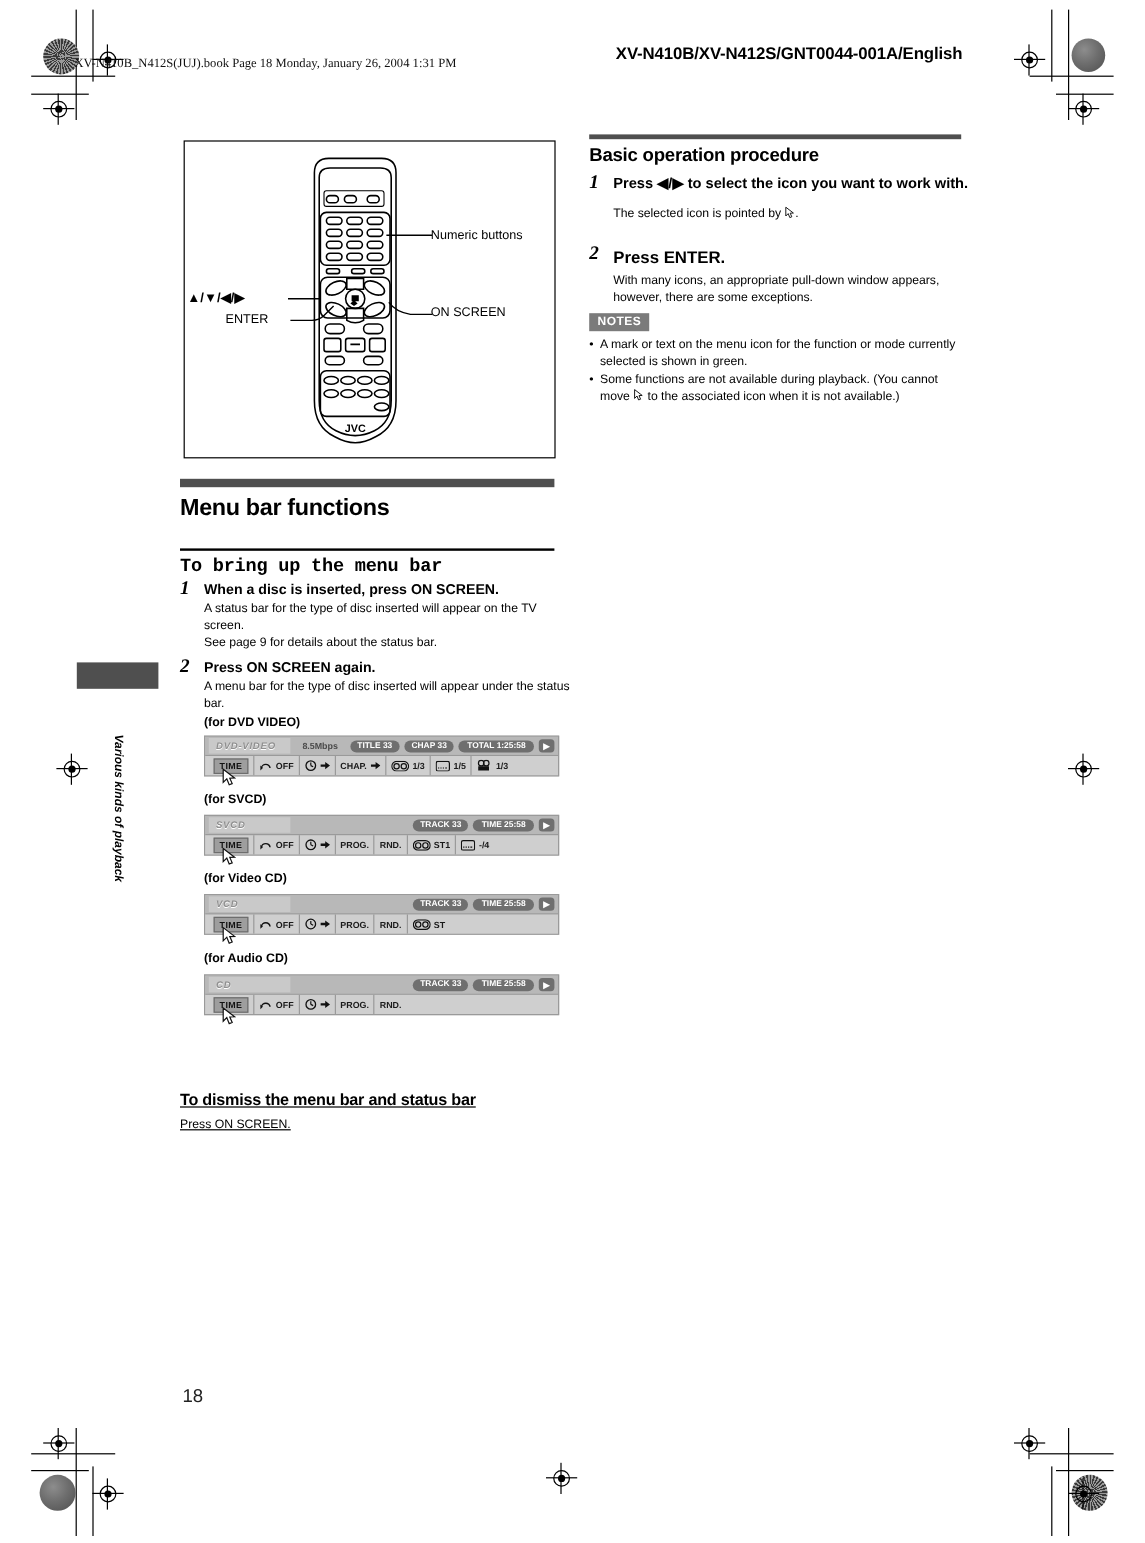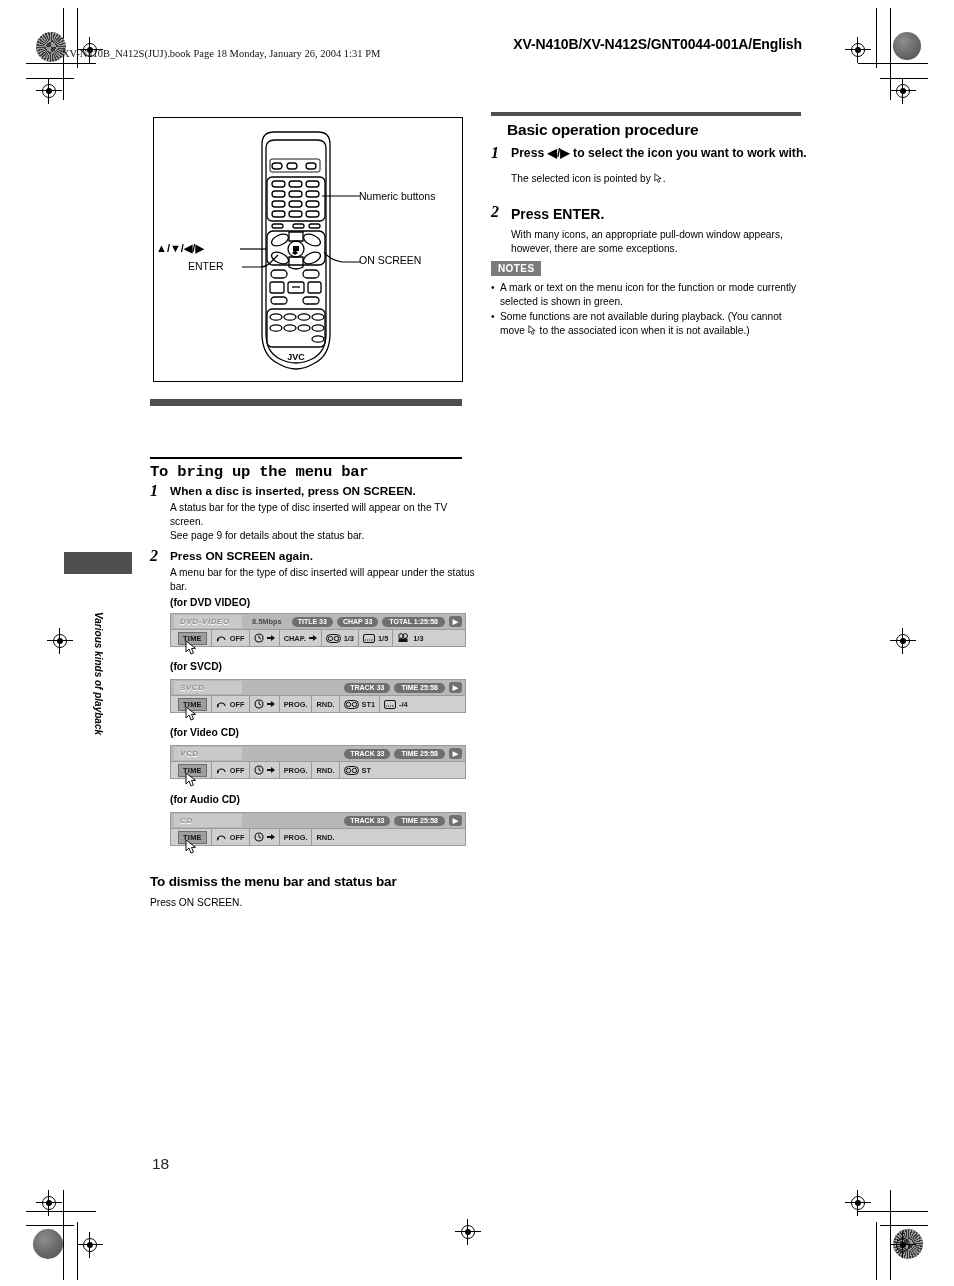--- a/index.html
+++ b/index.html
@@ -78,21 +78,21 @@
   .cell{border-right:1px solid #9a9a9a;height:100%;display:flex;align-items:center;
         padding:0 4px;gap:3px;white-space:nowrap;}
   .cell.none{border-right:none;}
   .timebtn{background:#9e9e9e;border:1px solid #6d6d6d;padding:1px 4px;font-size:7.4px;
            color:#111;letter-spacing:0.3px;}
   .icn{display:inline-block;vertical-align:middle;}
   .cursor{position:absolute;left:14px;top:26px;width:13px;height:15px;}
 
   
   .rcol{position:absolute;left:491px;top:0;width:310px;}
-  .rhead{font-size:15.5px;font-weight:bold;margin:5px 0 0 16px;letter-spacing:-0.2px;}
+  .rhead{font-size:15.5px;font-weight:bold;margin:5px 0 0 0;letter-spacing:-0.2px;}
   .notes-badge{display:inline-block;background:#7b7b7b;color:#fff;font-size:10px;
                font-weight:bold;padding:2px 7px;letter-spacing:0.4px;}
   .note-item{font-size:10.2px;line-height:1.37;padding-left:9px;position:relative;
              margin-top:1px;}
   .note-item::before{content:"\2022";position:absolute;left:0;top:0;}
 
   
   .tabblock{position:absolute;left:64px;top:552px;width:68px;height:22px;background:#4f4f4f;}
   .tabtext{position:absolute;left:104px;top:612px;width:22px;
            font-size:10px;font-weight:bold;font-style:italic;white-space:nowrap;
@@ -252,20 +252,21 @@
     <div class="calloutlabel" style="left:205px;top:72px;">Numeric buttons</div>
     <div class="calloutlabel" style="left:2px;top:124px;font-weight:bold;font-size:11px;">▲/▼/◀/▶</div>
     <div class="calloutlabel" style="left:34px;top:142px;">ENTER</div>
     <div class="calloutlabel" style="left:205px;top:136px;">ON SCREEN</div>
   </div>
 
   <div class="lcol">
 
     <div style="position:absolute;top:399px;left:0;width:312px;">
       <div class="rule-thick"></div>
+      <h1 class="sect">Menu bar functions</h1>
     </div>
 
     <div style="position:absolute;top:457px;left:0;width:312px;">
       <div class="rule-thin"></div>
       <h2 class="sub">To bring up the menu bar</h2>
     </div>
 
     <div class="step" style="position:absolute;top:484px;left:0;width:312px;">
       <div class="stepnum">1</div>
       <div class="stephead">When a disc is inserted, press ON SCREEN.</div>
@@ -487,21 +488,21 @@
         </div>
         <div class="cell none">
           <span>RND.</span>
         </div>
       </div>
       <svg class="cursor" viewBox="0 0 13 15">
         <path d="M1 1 l0 11 l3 -3 l2 5 l2.5 -1 l-2 -4.5 l4 -0.2 z" fill="#fff" stroke="#111" stroke-width="1"></path>
       </svg>
     </div>
 
-    <div style="position:absolute;top:874px;left:0;width:312px;">
+    <div style="position:absolute;top:909px;left:0;width:312px;text-decoration:underline;">
       <h2 class="sub2">To dismiss the menu bar and status bar</h2>
       <div class="stepbody" style="margin-top:7px;">Press ON SCREEN.</div>
     </div>
   </div>
 
   <div class="rcol">
     <div style="position:absolute;top:112px;left:0;width:310px;">
       <div class="rule-med"></div>
       <h2 class="rhead">Basic operation procedure</h2>
     </div>

